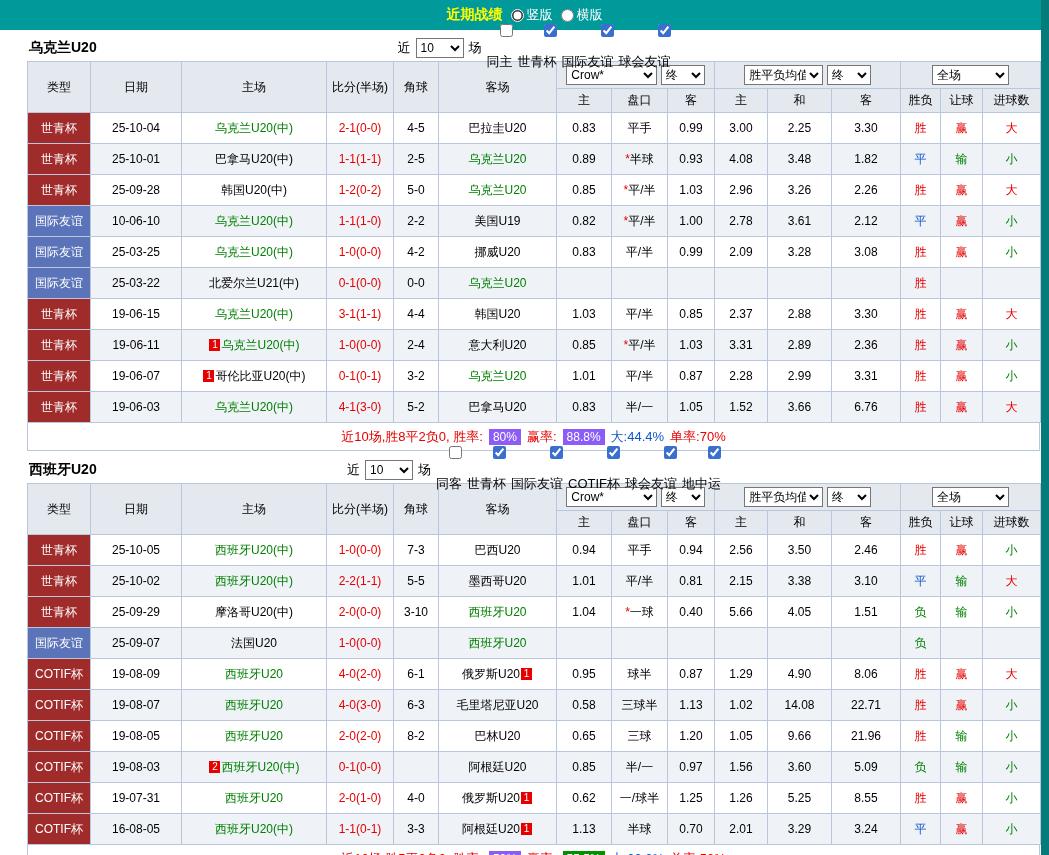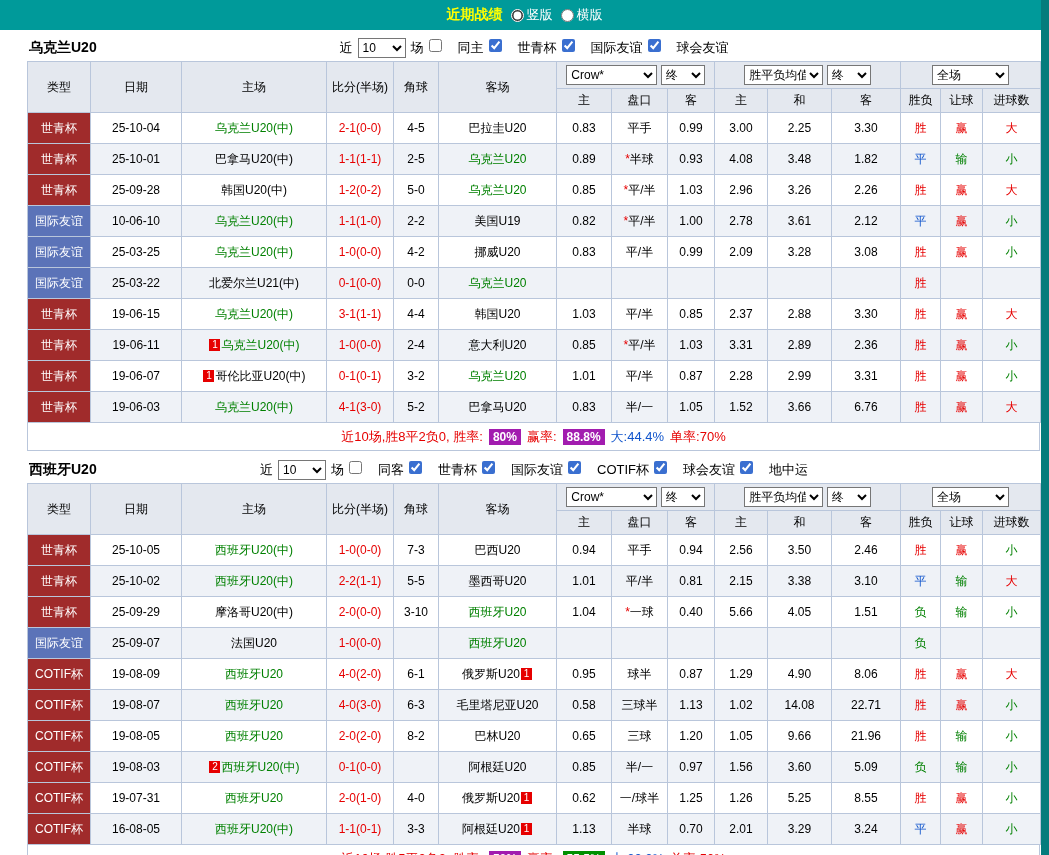--- a/index.html
+++ b/index.html
@@ -16,21 +16,21 @@
     gap: 8px; color: #fff; font-size: 13px;
   }
   .topbar .title { color: #ffff00; font-weight: bold; font-size: 14px; }
   .topbar label { display: inline-flex; align-items: center; gap: 3px; cursor: pointer; }
   .topbar input[type=radio] { margin: 0; accent-color: #ffffff; }
   .content { width: 1041px; padding: 4px 0 0 27px; }
   section { margin-bottom: 5px; }
   .sec-header { position: relative; height: 27px; display: flex; align-items: center; justify-content: center; font-size: 13px; }
   .sec-team { position: absolute; left: 2px; font-weight: bold; font-size: 14px; }
   .filters { display: flex; align-items: center; gap: 5px; }
-  .filters label { display: inline-flex; align-items: flex-start; gap: 16px; cursor: pointer; }
+  .filters label { display: inline-flex; align-items: flex-end; gap: 16px; cursor: pointer; flex-direction: column; }
   .filters input[type=checkbox] { margin: 0; accent-color: #3a6fd0; }
   select { font-size: 12px; font-family: inherit; height: 20px; background: #fff; }
   .sel-count { width: 48px; }
   .sel-odds { width: 91px; }
   .sel-stage { width: 44px; }
   .sel-eu { width: 79px; }
   .sel-scope { width: 77px; }
   table { border-collapse: collapse; table-layout: fixed; width: 1013px; font-size: 12px; }
   th, td { border: 1px solid #b9c6db; text-align: center; padding: 0 2px; overflow: hidden; white-space: nowrap; }
   thead th { background: #e4e8ef; font-weight: normal; }
@@ -48,21 +48,21 @@
   .star { color: #e60000; }
   .rc-badge {
     display: inline-block; background: #e60000; color: #fff; font-size: 10px;
     line-height: 12px; min-width: 11px; padding: 0 1px; margin: 0 1px; vertical-align: 1px;
   }
   .summary {
     width: 1013px; height: 28px; border: 1px solid #b9c6db; border-top: 0;
     display: flex; align-items: center; justify-content: center; gap: 6px; font-size: 13px; background: #fff;
   }
   .badge { color: #fff; padding: 1px 4px; font-size: 12px; }
-  .badge-red { background: #a21caf; font-weight: bold; }
+  .badge-red { background: #8b5cf6; }
   .badge-green { background: #009000; }
 </style>
 </head>
 <body>
 
 <div class="right-strip"></div>
 
 <div class="topbar">
   <span class="title">近期战绩</span>
   <label>

